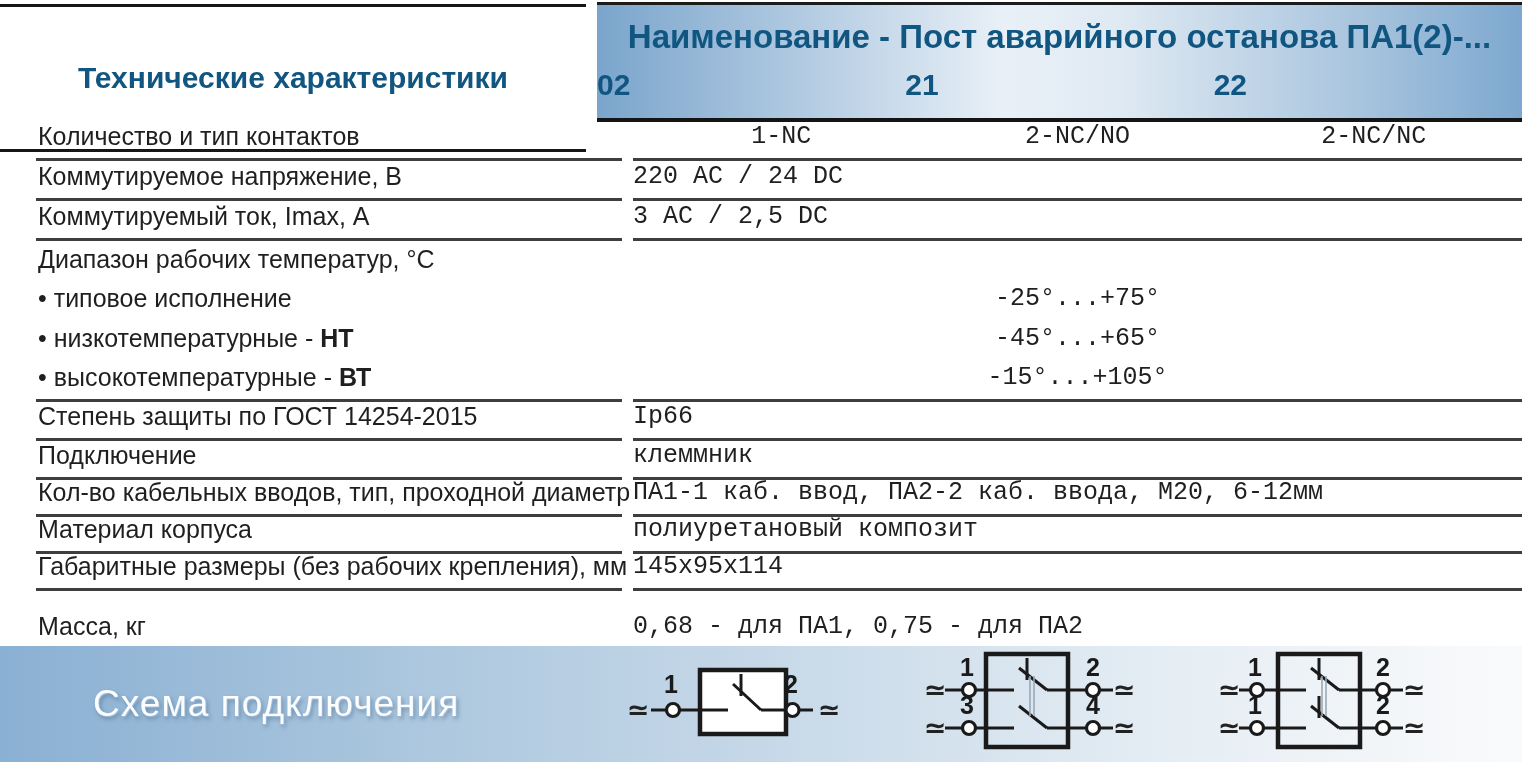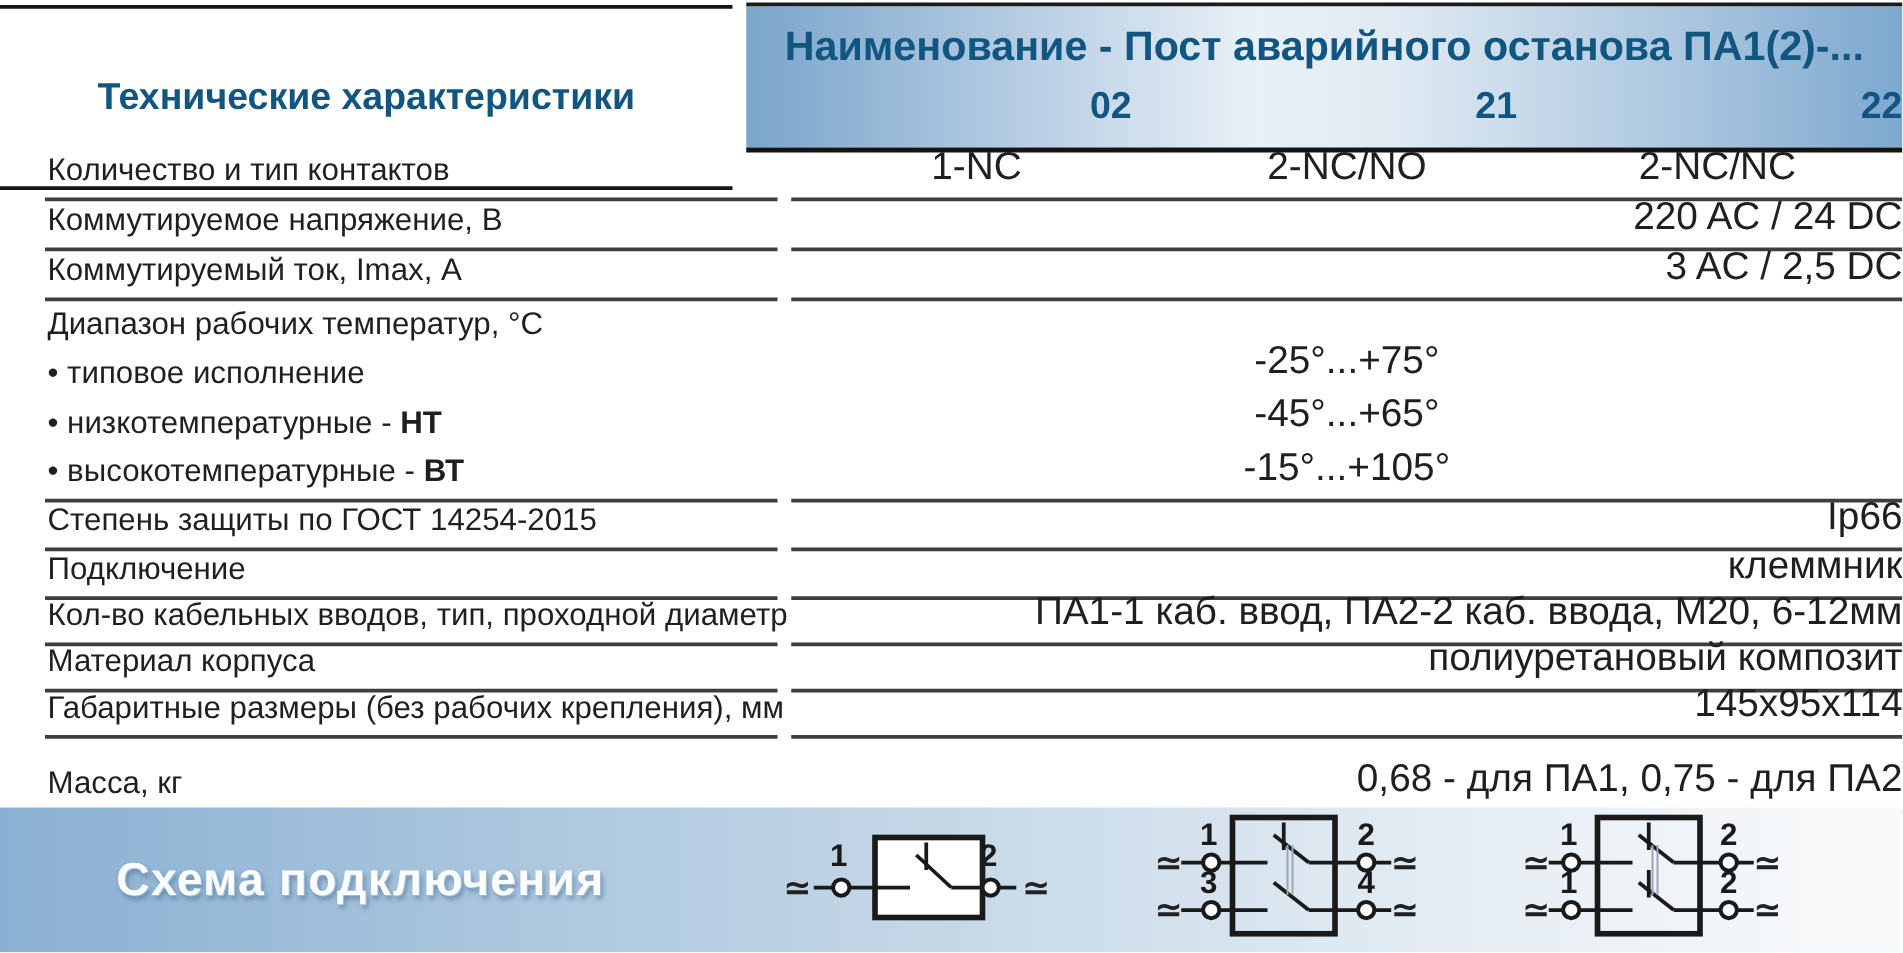--- a/index.html
+++ b/index.html
@@ -16,50 +16,50 @@
     display:flex; align-items:center; justify-content:center; text-align:center;
     color:var(--header_text, #115680); font-weight:bold; font-size:30px; line-height:1.32;
   }
   .hdr-band {
     position:absolute; left:597px; top:2px; width:925px; height:120px;
     box-sizing:border-box; border-top:3px solid #1b1b1b; border-bottom:4px solid #141414;
     background:linear-gradient(90deg,#7aa5cc 0%,#a7c3dd 18%,#e9f0f7 44%,#e0eaf3 56%,#a9c5de 82%,#7da8cf 100%);
   }
   .hdr-title { margin-top:13px; text-align:center; font-weight:bold; font-size:33px; color:var(--header_text, #115680); }
   .hdr-cols { display:flex; margin-top:12px; }
-  .hdr-col  { flex:1; text-align:right; font-weight:bold; font-size:30px; color:var(--header_text, #115680); }
+  .hdr-col  { flex:1; text-align:left; font-weight:bold; font-size:30px; color:var(--header_text, #115680); }
 
   
   .tbody { position:absolute; left:0; top:122px; width:1522px; }
   .row { display:flex; align-items:stretch;margin-left:36px; }
   .h39{height:39px} .h40{height:40px} .h37{height:37px} .h44{height:60px}
   .lc {
     width:586px; box-sizing:border-box; border-bottom:3px solid var(--line,#3e3e3e);
     display:flex; align-items:flex-end; padding:0 0 7px 2px; font-size:25px; white-space:nowrap;
   }
   .gp { width:11px; }
   .vc {
     flex:1; box-sizing:border-box; border-bottom:3px solid var(--line,#3e3e3e);
-    display:flex; align-items:flex-end; justify-content:flex-end; padding-bottom:7px; font-size:31px;
+    display:flex; align-items:flex-end; justify-content:space-between; padding-bottom:7px; font-size:25px;font-family:Liberation Mono, monospace;
   }
   .cols3 .col { flex:1; text-align:center; }
   .tblock { height:161px; }
   .lc.multi, .vc.multi { flex-direction:column; align-items:stretch; padding:0; }
   .lc.multi { padding-left:2px; }
   .tl { flex:1; display:flex; align-items:flex-end; padding-bottom:7px; }
   .tv { flex:1; display:flex; align-items:flex-end; justify-content:center; padding-bottom:7px; }
 
   
   .schem-band {
     position:absolute; left:0; top:646px; width:1522px; height:116px;
     background:linear-gradient(90deg,#8ab0d3 0%,#a9c5dd 25%,#c6d8e8 50%,#e3ecf3 75%,#f6f8fa 95%,#f8fafb 100%);
   }
   .schem-title {
     position:absolute; left:93px; top:646px; height:116px; display:flex; align-items:center;
-    font-size:37px; font-weight:bold; letter-spacing:1px; color:#fbfdfe;
+    font-size:37px; font-weight:normal; letter-spacing:1px; color:#fbfdfe;
     text-shadow:1px 1px 0 #9db9d6, 2px 3px 4px rgba(60,95,130,.55);
   }
   .diag { position:absolute; top:648px; }
 
   
   .ld  { stroke:#1a1a1a; stroke-width:3; fill:none; }
   .bx  { stroke:#1a1a1a; stroke-width:4.5; }
   .cir { fill:#ffffff; stroke:#1a1a1a; stroke-width:3.2; }
   .lk  { stroke:#9aa8b5; stroke-width:1.6; }
   .lbl { font:bold 25px "Liberation Sans",sans-serif; fill:#1a1a1a; }

